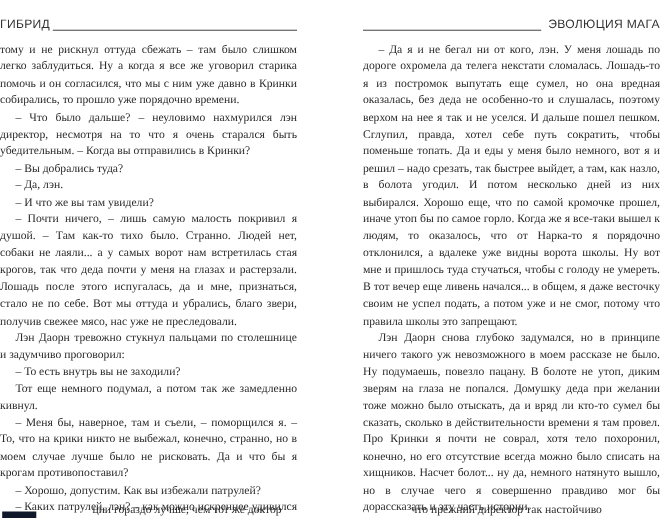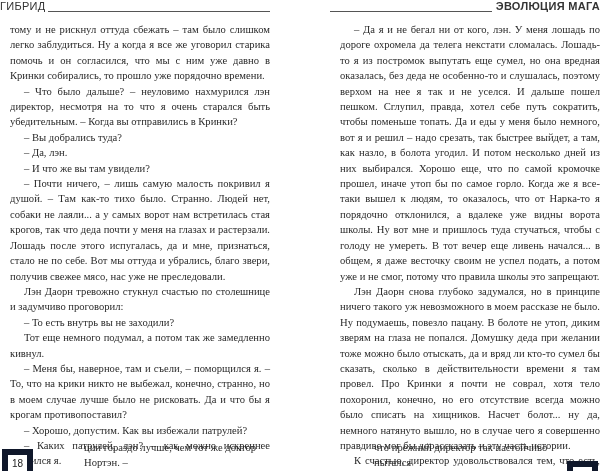--- a/index.html
+++ b/index.html
@@ -1,30 +1,30 @@
 <!DOCTYPE html>
 <html><head>
 <meta charset="utf-8">
 <style>
   html, body { margin:0; padding:0; background:#ffffff; }
   body { width:600px; height:471px; position:relative; overflow:hidden;
          font-family:"Liberation Serif","DejaVu Serif",serif; color:#2a2a2a; }
-  .page { position:absolute; top:0; height:420px; }
+  .page { position:absolute; top:16px; height:420px; }
   .page.left { left:0; width:270px; }
   .page.right { left:330px; width:270px; }
   .header { position:absolute; top:0; height:14px; width:100%; }
   .hdr-title { position:absolute; top:0; font-family:"Liberation Sans","DejaVu Sans",sans-serif;
                font-size:11px; letter-spacing:0.3px; color:#333; line-height:13px; }
   .page.left .hdr-title { left:0; }
-  .page.right .hdr-title { right:0;font-weight:bold; }
+  .page.right .hdr-title { right:0; }
   .hdr-rule { position:absolute; top:11px; height:1px; background:#555; }
   .page.left .hdr-rule { left:48px; right:0; }
   .page.right .hdr-rule { left:0; right:108px; }
   .text { position:absolute; top:22px; left:0; right:0; font-size:10.6px; line-height:15.4px; }
-  .p { margin:0; text-align:justify; text-align-last:left;padding-left:10px; }
+  .p { margin:0; text-align:justify; text-align-last:left; }
   .p.indent { text-indent:14px; }
   .folio { position:absolute; width:19px; height:17px; border:6px solid #0f172a;
            font-family:"Liberation Sans","DejaVu Sans",sans-serif; font-size:10px;
            text-align:center; line-height:17px; color:#222; background:#fff; }
   .page.left .folio { left:2px; top:449px; }
   .page.right .folio { right:2px; top:449px;margin-top:12px; }
   .tail { position:absolute; font-size:10.6px; line-height:15.4px;margin-left:44px; }
   .page.left .tail { left:40px; top:440px; right:0; }
   .page.right .tail { left:0; top:440px; right:36px; }
 </style>
@@ -36,21 +36,21 @@
     <span class="hdr-title">ГИБРИД</span>
     <div class="hdr-rule"></div>
   </div>
   <div class="text">
     <p class="p">тому и не рискнул оттуда сбежать – там было слишком легко заблудиться. Ну а когда я все же уговорил старика помочь и он согласился, что мы с ним уже давно в Кринки собирались, то прошло уже порядочно времени.</p>
     <p class="p indent">– Что было дальше? – неуловимо нахмурился лэн директор, несмотря на то что я очень старался быть убедительным. – Когда вы отправились в Кринки?</p>
     <p class="p indent">– Вы добрались туда?</p>
     <p class="p indent">– Да, лэн.</p>
     <p class="p indent">– И что же вы там увидели?</p>
     <p class="p indent">– Почти ничего, – лишь самую малость покривил я душой. – Там как-то тихо было. Странно. Людей нет, собаки не лаяли... а у самых ворот нам встретилась стая крогов, так что деда почти у меня на глазах и растерзали. Лошадь после этого испугалась, да и мне, признаться, стало не по себе. Вот мы оттуда и убрались, благо звери, получив свежее мясо, нас уже не преследовали.</p>
-    <p class="p indent">Лэн Даорн тревожно стукнул счастью по столешнице и задумчиво проговорил:</p>
+    <p class="p indent">Лэн Даорн тревожно стукнул пальцами по столешнице и задумчиво проговорил:</p>
     <p class="p indent">– То есть внутрь вы не заходили?</p>
     <p class="p indent">Тот еще немного подумал, а потом так же замедленно кивнул.</p>
     <p class="p indent">– Меня бы, наверное, там и съели, – поморщился я. – То, что на крики никто не выбежал, конечно, странно, но в моем случае лучше было не рисковать. Да и что бы я крогам противопоставил?</p>
     <p class="p indent">– Хорошо, допустим. Как вы избежали патрулей?</p>
     <p class="p indent">– Каких патрулей, лэн? – как можно искреннее удивился я.</p>
 
   </div>
   <div class="tail">
     <div>ции гораздо лучше, чем тот же доктор Нортэн. –</div>
     <div>Как вам удалось их поменьше?</div>

